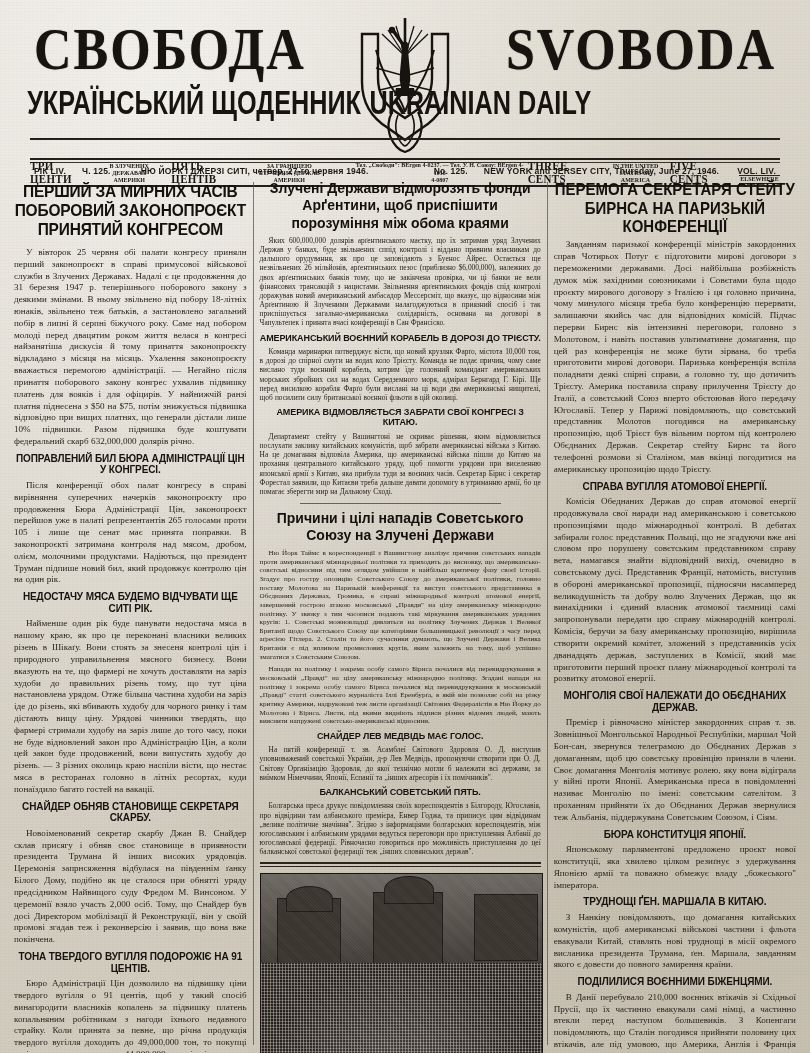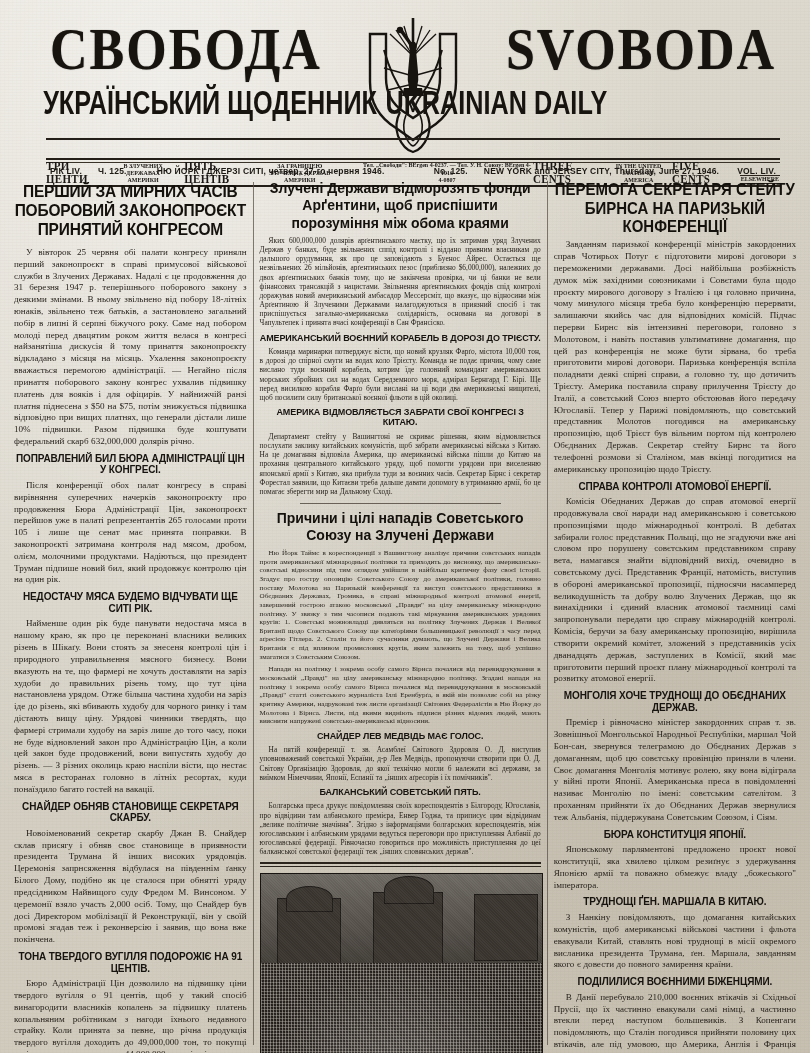--- a/index.html
+++ b/index.html
@@ -21,21 +21,21 @@
   }
   .grain{
     position:absolute;inset:0;opacity:.28;pointer-events:none;
     background-image:
       repeating-linear-gradient(0deg, rgba(80,70,55,.07) 0 1px, rgba(255,255,255,0) 1px 3px),
       repeating-linear-gradient(90deg, rgba(80,70,55,.05) 0 1px, rgba(255,255,255,0) 1px 4px);
   }
   .sheet{position:absolute;inset:0;}
 
   
-  .masthead{position:absolute;left:16px;right:0;top:10px;height:122px;}
+  .masthead{position:absolute;left:0;right:0;top:10px;height:122px;}
   .mh-title{
     position:absolute;top:14px;left:0;right:0;
     display:flex;align-items:center;justify-content:space-between;
     padding:0 34px;
   }
   .mh-word{
     font-family:"Liberation Serif", serif;
     font-weight:700;
     font-size:52px;
     letter-spacing:2px;
@@ -313,24 +313,24 @@
 
       </div>
     </div>
 
     <div class="vrule"></div>
 
     <div class="col col3">
       <h1 class="hl hl-c">ПЕРЕМОГА СЕКРЕТАРЯ СТЕЙТУ БИРНСА НА ПАРИЗЬКІЙ КОНФЕРЕНЦІЇ</h1>
       <p class="body">Завданням паризької конференції міністрів закордонних справ Чотирьох Потуг є підготовити мирові договори з переможеними державами. Досі найбільша розбіжність думок між західними союзниками і Совєтами була щодо проєкту мирового договору з Італією і ця головно причина, чому минулого місяця треба було конференцію перервати, залишаючи якийсь час для відповідних комісій. Підчас перерви Бирнс вів інтензивні переговори, головно з Молотовом, і навіть поставив ультимативне домагання, що цей раз конференція не може бути зірвана, бо треба приготовити мирові договори. Паризька конференція вспіла поладнати деякі спірні справи, а головно ту, що дотичить Трієсту. Америка поставила справу прилучення Трієсту до Італії, а совєтський Союз вперто обстоював його передачу Югославії. Тепер у Парижі повідомляють, що совєтський представник Молотов погодився на американську пропозицію, щоб Трієст був вільним портом під контролею Обєднаних Держав. Секретар стейту Бирнс та його телефонні розмови зі Сталіном, мав вкінці погодитися на американську пропозицію щодо Трієсту.</p>
 
-      <div class="sub">СПРАВА КОНТРОЛІ АТОМОВОЇ ЕНЕРГІЇ.</div>
+      <div class="sub">СПРАВА ВУГІЛЛЯ АТОМОВОЇ ЕНЕРГІЇ.</div>
       <p class="body">Комісія Обеднаних Держав до справ атомової енергії продовжувала свої наради над американською і советською пропозиціями щодо міжнародньої контролі. В дебатах забирали голос представник Польщі, що не згадуючи вже ані словом про порушену совєтським представником справу вета, намагався знайти відповідний вихід, очевидно в совєтському дусі. Представник Франції, натомість, виступив в обороні американської пропозиції, підносячи насамперед великодушність та добру волю Злучених Держав, що як винахідники і єдиний власник атомової таємниці самі запропонували передати цю справу міжнародній контролі. Комісія, беручи за базу американську пропозицію, вирішила створити окремий комітет, зложений з представників усіх дванадцять держав, заступлених в Комісії, який має приготовити перший проєкт плану міжнародньої контролі та розвитку атомової енергії.</p>
 
-      <div class="sub">МОНГОЛІЯ ХОЧЕ ТРУДНОЩІ ДО ОБЄДНАНИХ ДЕРЖАВ.</div>
+      <div class="sub">МОНГОЛІЯ СВОЇ НАЛЕЖАТИ ДО ОБЄДНАНИХ ДЕРЖАВ.</div>
       <p class="body">Премієр і рівночасно міністер закордонних справ т. зв. Зовнішньої Монгольської Народньої Республіки, маршал Чой Бон-сан, звернувся телеграмою до Обєднаних Держав з домаганням, щоб цю совєтську провінцію приняли в члени. Своє домагання Монголія мотивує ролею, яку вона відіграла у війні проти Японії. Американська преса в повідомленні називає Монголію по імені: совєтським сателітом. З проханням прийняти їх до Обєднаних Держав звернулися теж Альбанія, піддержувана Советським Союзом, і Сіям.</p>
 
       <div class="sub">БЮРА КОНСТИТУЦІЯ ЯПОНІЇ.</div>
       <p class="body">Японському парляментові предложено проєкт нової конституції, яка хвилево цілком резиґнує з удержування Японією армії та поважно обмежує владу „божеського" імператора.</p>
 
       <div class="sub">ТРУДНОЩІ ҐЕН. МАРШАЛА В КИТАЮ.</div>
       <p class="body">З Нанкіну повідомляють, що домагання китайських комуністів, щоб американські військові частини і фльота евакували Китай, ставлять нові труднощі в місії окремого висланика президента Трумана, ґен. Маршала, завданням якого є довести до повного замирення країни.</p>
 
       <div class="sub">ПОДІЛИЛИСЯ ВОЄННИМИ БІЖЕНЦЯМИ.</div>
       <p class="body">В Данії перебувало 210,000 воєнних втікачів зі Східньої Прусії, що їх частинно евакували самі німці, а частинно втекли перед наступом большевиків. З Копенгаги повідомляють, що Сталін погодився прийняти половину цих втікачів, але під умовою, що Америка, Англія і Франція примістять другу половину у своїх зонах Німеччини.</p>

